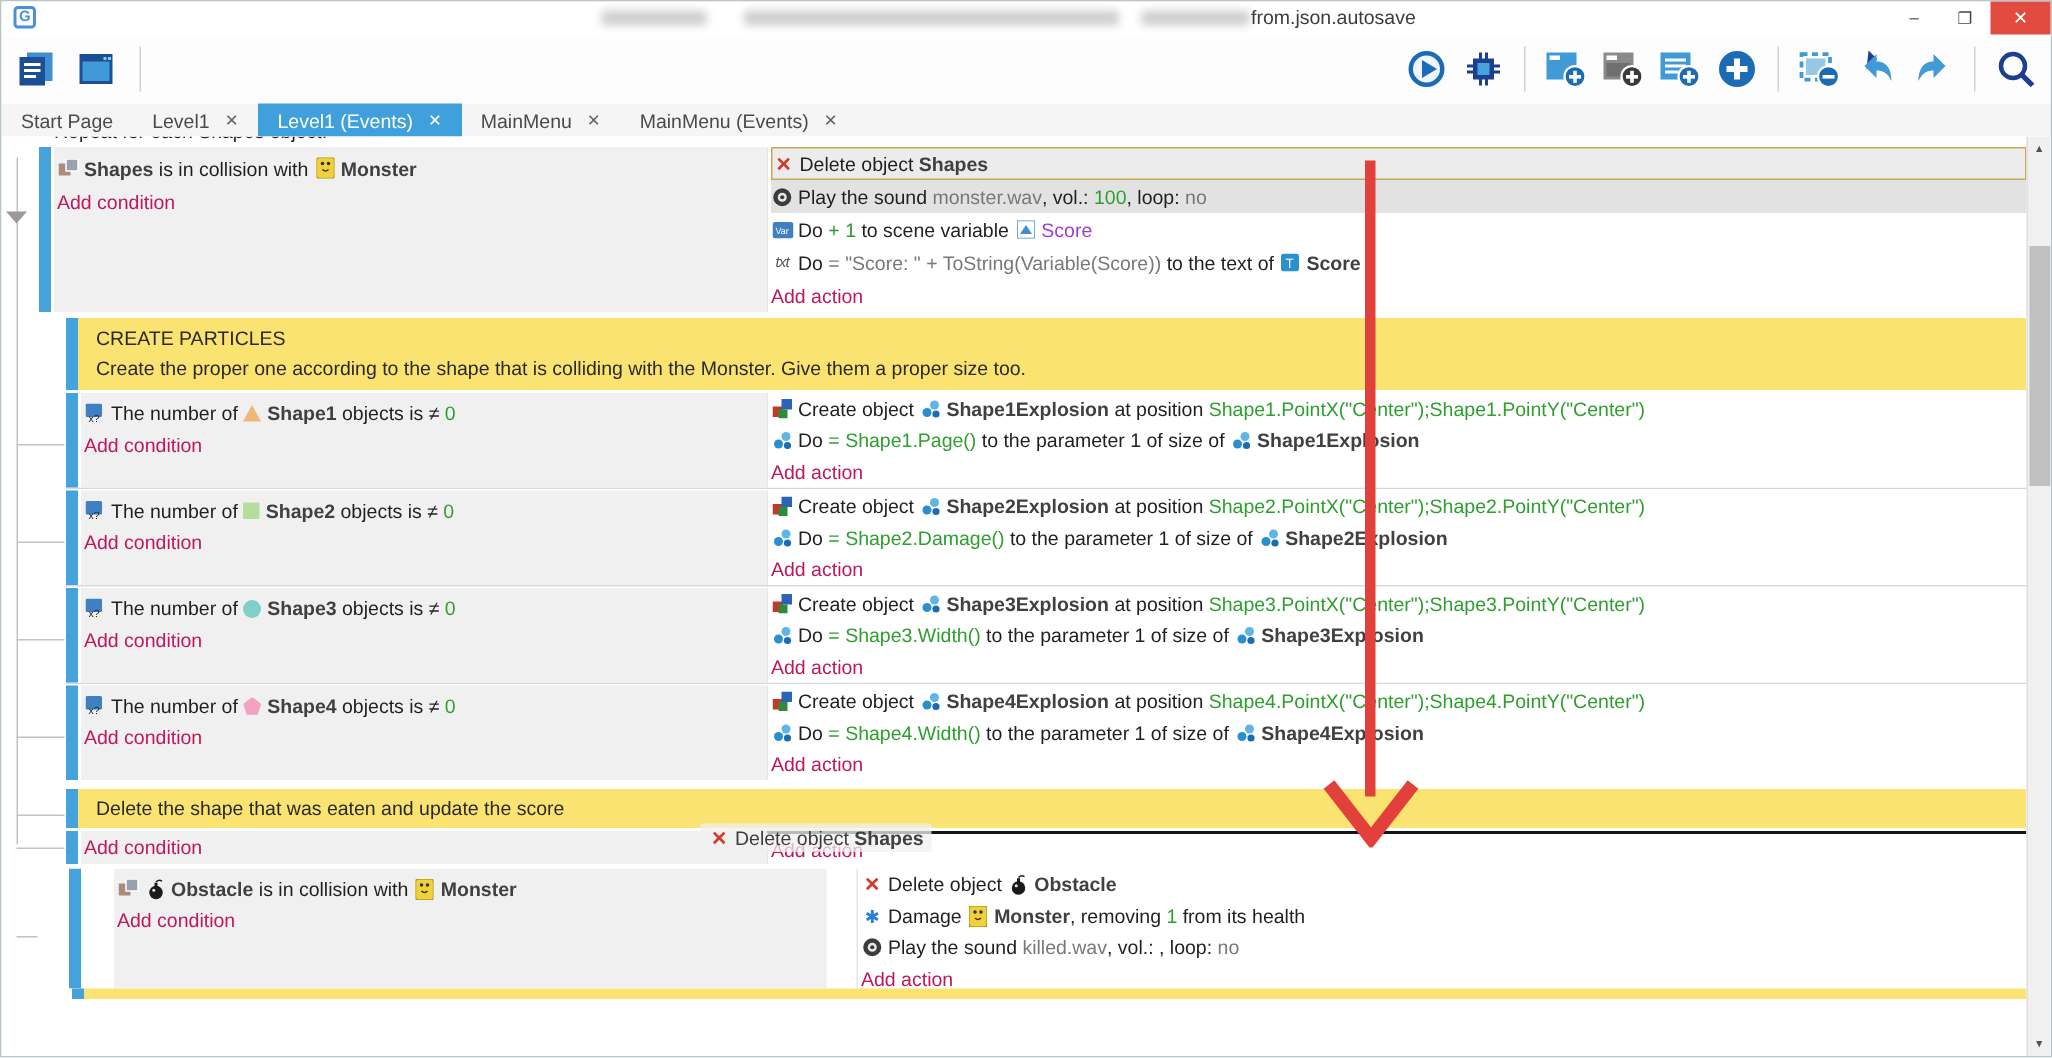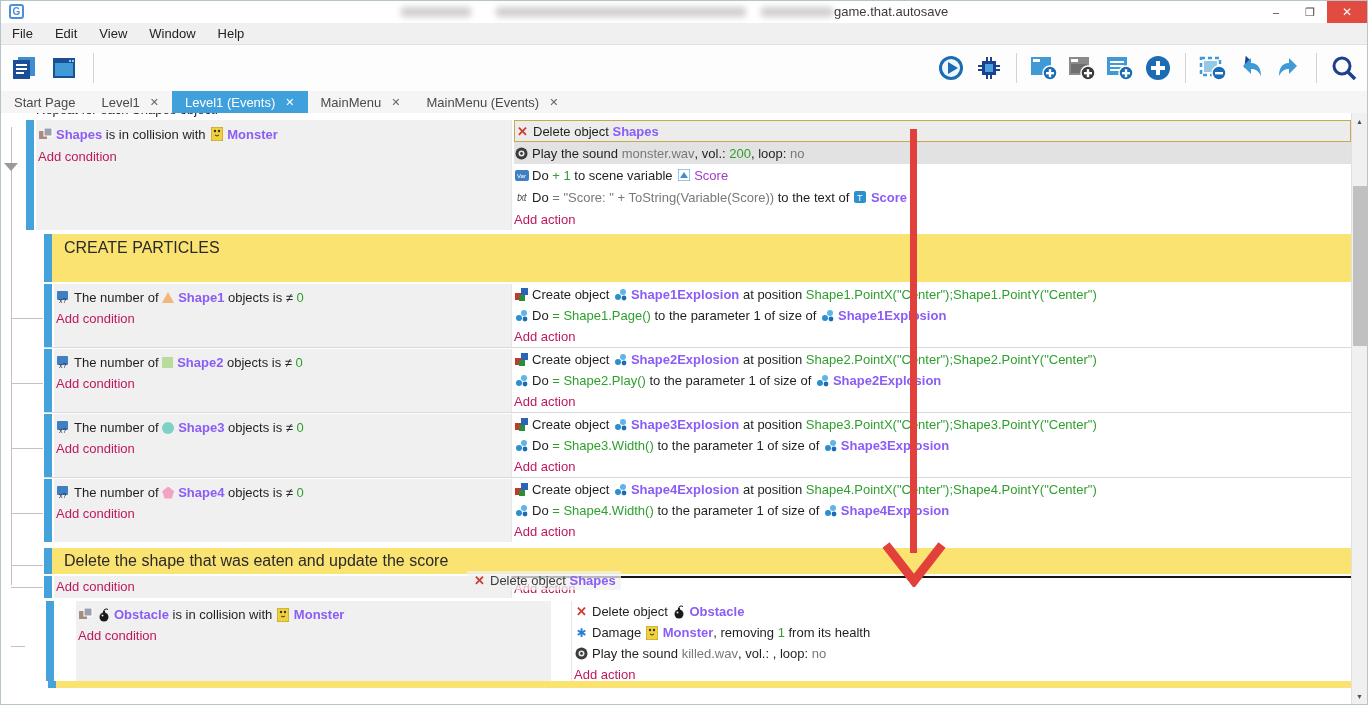--- a/index.html
+++ b/index.html
@@ -46,39 +46,39 @@
   .rail25 { flex:0 0 25px; } .rail43 { flex:0 0 43px; } .rail47 { flex:0 0 47px; }
   .ebar { flex:0 0 8px; background:#45a2db; margin-right:2px; }
   .cond-col { background:#f0f0f0; padding:3px 0 0 2px; }
   .cond475 { flex:0 0 475px; } .cond457 { flex:0 0 457px; }
   .act-col { flex:1; background:#fff; border-left:1px solid #e6e6e6; padding:0 0 0 2px; }
 
   .crow,.arow { height:22px; display:flex; align-items:center; white-space:pre; font-size:13px; color:#1f1f1f; overflow:hidden; }
   .sub .crow,.sub .arow { height:21px; }
   .obst .crow,.obst .arow { height:21px; }
   .placeholder { color:#be185d; }
-  .obj { font-weight:bold; color:#8b5cf6; }
+  .obj { font-weight:bold; color:#404040; }
   .green { color:#2e9f2e; }
   .fgray { color:#787878; }
   .purple { color:#a03cc8; }
   .arow.sel1 { background:#ececec; border:1px solid #c9a94f; }
   .arow.sel2 { background:#e2e2e2; }
 
   .ic { display:inline-flex; width:15px; justify-content:center; margin-right:3px; flex:0 0 15px; }
   .xdel { color:#d23b2f; font-weight:bold; font-size:13px; }
   .damage { color:#2a7fd4; font-size:12px; }
   .txtic { font-style:italic; font-size:10px; color:#555; letter-spacing:-0.5px; }
 
   .shicon { display:inline-block; margin-right:4px; }
   .sh-tri { width:0; height:0; border-left:6px solid transparent; border-right:6px solid transparent; border-bottom:11px solid #f2b678; }
   .sh-sq { width:11px; height:11px; background:#b8dc9c; }
   .sh-cir { width:12px; height:12px; border-radius:50%; background:#7fd0c6; }
   .sh-pent { width:12px; height:12px; background:#f2a2c2; clip-path:polygon(50% 0, 100% 40%, 80% 100%, 20% 100%, 0 40%); }
 
-  .comment { background:#fbe372; padding:4px 0 0 12px; font-size:16px; color:#2a2a2a; }
+  .comment { background:#fbe372; padding:4px 0 0 12px; font-size:13px; color:#2a2a2a; }
   .comment .c-line { line-height:20px; }
   .gap2{height:2px;} .gap3{height:3px;} .gap4{height:4px;} .gap6{height:6px;}
   .subsep { height:2px; background:#fff; border-top:1px solid #d9d9d9; margin-left:43px; }
 
   .rep-head { padding-left:35px; height:18px; font-size:13px; color:#222; display:flex; align-items:center; }
   .obst { height:98px; overflow:hidden;gap:20px; }
   .strip { height:7px; display:flex; }
   .strip .ebar { margin-right:0; }
   .strip-yellow { flex:1; background:#fbe372; }
 
@@ -108,35 +108,28 @@
 </head>
 <body>
 
 <div class="window">
 
   <div class="titlebar">
     <div class="app-logo">G</div>
     <div class="blur-blob" style="left:400px;width:70px;"></div>
     <div class="blur-blob" style="left:495px;width:250px;"></div>
     <div class="blur-blob" style="left:760px;width:72px;"></div>
-    <div class="title-text">game.that.autosave</div>
+    <div class="title-text">from.json.autosave</div>
     <div class="win-btns">
       <div class="win-btn">–</div>
       <div class="win-btn">❐</div>
       <div class="win-btn close">✕</div>
     </div>
   </div>
 
-  <div class="menubar">
-    <span class="menu-item">File</span>
-    <span class="menu-item">Edit</span>
-    <span class="menu-item">View</span>
-    <span class="menu-item">Window</span>
-    <span class="menu-item">Help</span>
-  </div>
 
   <div class="toolbar">
     <div class="tb-left">
       <span class="tb-icon">
         <svg width="28" height="28" viewBox="0 0 28 28">
             <rect x="8" y="3" width="17" height="19" fill="#3f8fd0"></rect>
             <rect x="3" y="6" width="17" height="19" fill="#1c4e96"></rect>
             <rect x="6" y="10" width="11" height="2" fill="#fff"></rect>
             <rect x="6" y="14" width="11" height="2" fill="#fff"></rect>
             <rect x="6" y="18" width="8" height="2" fill="#fff"></rect>
@@ -291,21 +284,21 @@
         </div>
         <div class="act-col">
           <div class="arow sel1">
             <span class="ic xdel">✕</span><span>Delete object </span><span class="obj">Shapes</span>
           </div>
           <div class="arow sel2">
             <span class="ic"><svg width="13" height="13" viewBox="0 0 13 13">
                   <circle cx="6.5" cy="6.5" r="6" fill="#3c3c3c"></circle>
                   <circle cx="6.5" cy="6.5" r="3" fill="#e8e8e8"></circle>
                   <circle cx="6.5" cy="6.5" r="1.4" fill="#3c3c3c"></circle>
-                </svg></span><span>Play the sound </span><span class="fgray">monster.wav</span><span>, vol.: </span><span class="green">200</span><span>, loop: </span><span class="fgray">no</span>
+                </svg></span><span>Play the sound </span><span class="fgray">monster.wav</span><span>, vol.: </span><span class="green">100</span><span>, loop: </span><span class="fgray">no</span>
           </div>
           <div class="arow">
             <span class="ic"><svg width="14" height="11" viewBox="0 0 14 11">
                   <rect x="0" y="0" width="14" height="11" rx="2" fill="#3f7fc4"></rect>
                   <text x="2" y="8" font-size="6" fill="#fff" font-family="sans-serif">Var</text>
                 </svg></span><span>Do </span><span class="green">+ 1</span><span> to scene variable </span><span class="ic"><svg width="12" height="12" viewBox="0 0 12 12">
                   <rect x="0" y="0" width="12" height="12" fill="#fff" stroke="#3f8fd0"></rect>
                   <polygon points="2,9 6,3 10,9" fill="#3f8fd0"></polygon>
                 </svg></span><span class="purple">Score</span>
           </div>
@@ -319,20 +312,21 @@
         </div>
       </div>
 
       <div class="gap4"></div>
 
       <div class="event" style="height:48px;">
         <div class="rail43"></div>
         <div class="ebar" style="margin-right:0;"></div>
         <div class="comment" style="flex:1;">
           <div class="c-line">CREATE PARTICLES</div>
+          <div class="c-line">Create the proper one according to the shape that is colliding with the Monster. Give them a proper size too.</div>
         </div>
       </div>
 
       <div class="gap2"></div>
 
       <div class="event sub" style="height:63px;">
         <div class="rail43"></div>
         <div class="ebar"></div>
         <div class="cond-col cond457">
           <div class="crow">
@@ -393,21 +387,21 @@
                   <circle cx="4" cy="9" r="3" fill="#2a8fd0"></circle>
                   <circle cx="9" cy="4" r="3" fill="#5fb4e8"></circle>
                   <circle cx="10" cy="10" r="2.4" fill="#1b6cb4"></circle>
                 </svg></span><span class="obj">Shape2Explosion</span><span> at position </span><span class="green">Shape2.PointX("Center");Shape2.PointY("Center")</span>
           </div>
           <div class="arow">
             <span class="ic"><svg width="13" height="13" viewBox="0 0 13 13">
                   <circle cx="4" cy="9" r="3" fill="#2a8fd0"></circle>
                   <circle cx="9" cy="4" r="3" fill="#5fb4e8"></circle>
                   <circle cx="10" cy="10" r="2.4" fill="#1b6cb4"></circle>
-                </svg></span><span>Do </span><span class="green">= Shape2.Play()</span><span> to the parameter 1 of size of </span><span class="ic"><svg width="13" height="13" viewBox="0 0 13 13">
+                </svg></span><span>Do </span><span class="green">= Shape2.Damage()</span><span> to the parameter 1 of size of </span><span class="ic"><svg width="13" height="13" viewBox="0 0 13 13">
                   <circle cx="4" cy="9" r="3" fill="#2a8fd0"></circle>
                   <circle cx="9" cy="4" r="3" fill="#5fb4e8"></circle>
                   <circle cx="10" cy="10" r="2.4" fill="#1b6cb4"></circle>
                 </svg></span><span class="obj">Shape2Explosion</span>
           </div>
           <div class="arow placeholder">Add action</div>
         </div>
       </div>
       <div class="subsep"></div>
 

